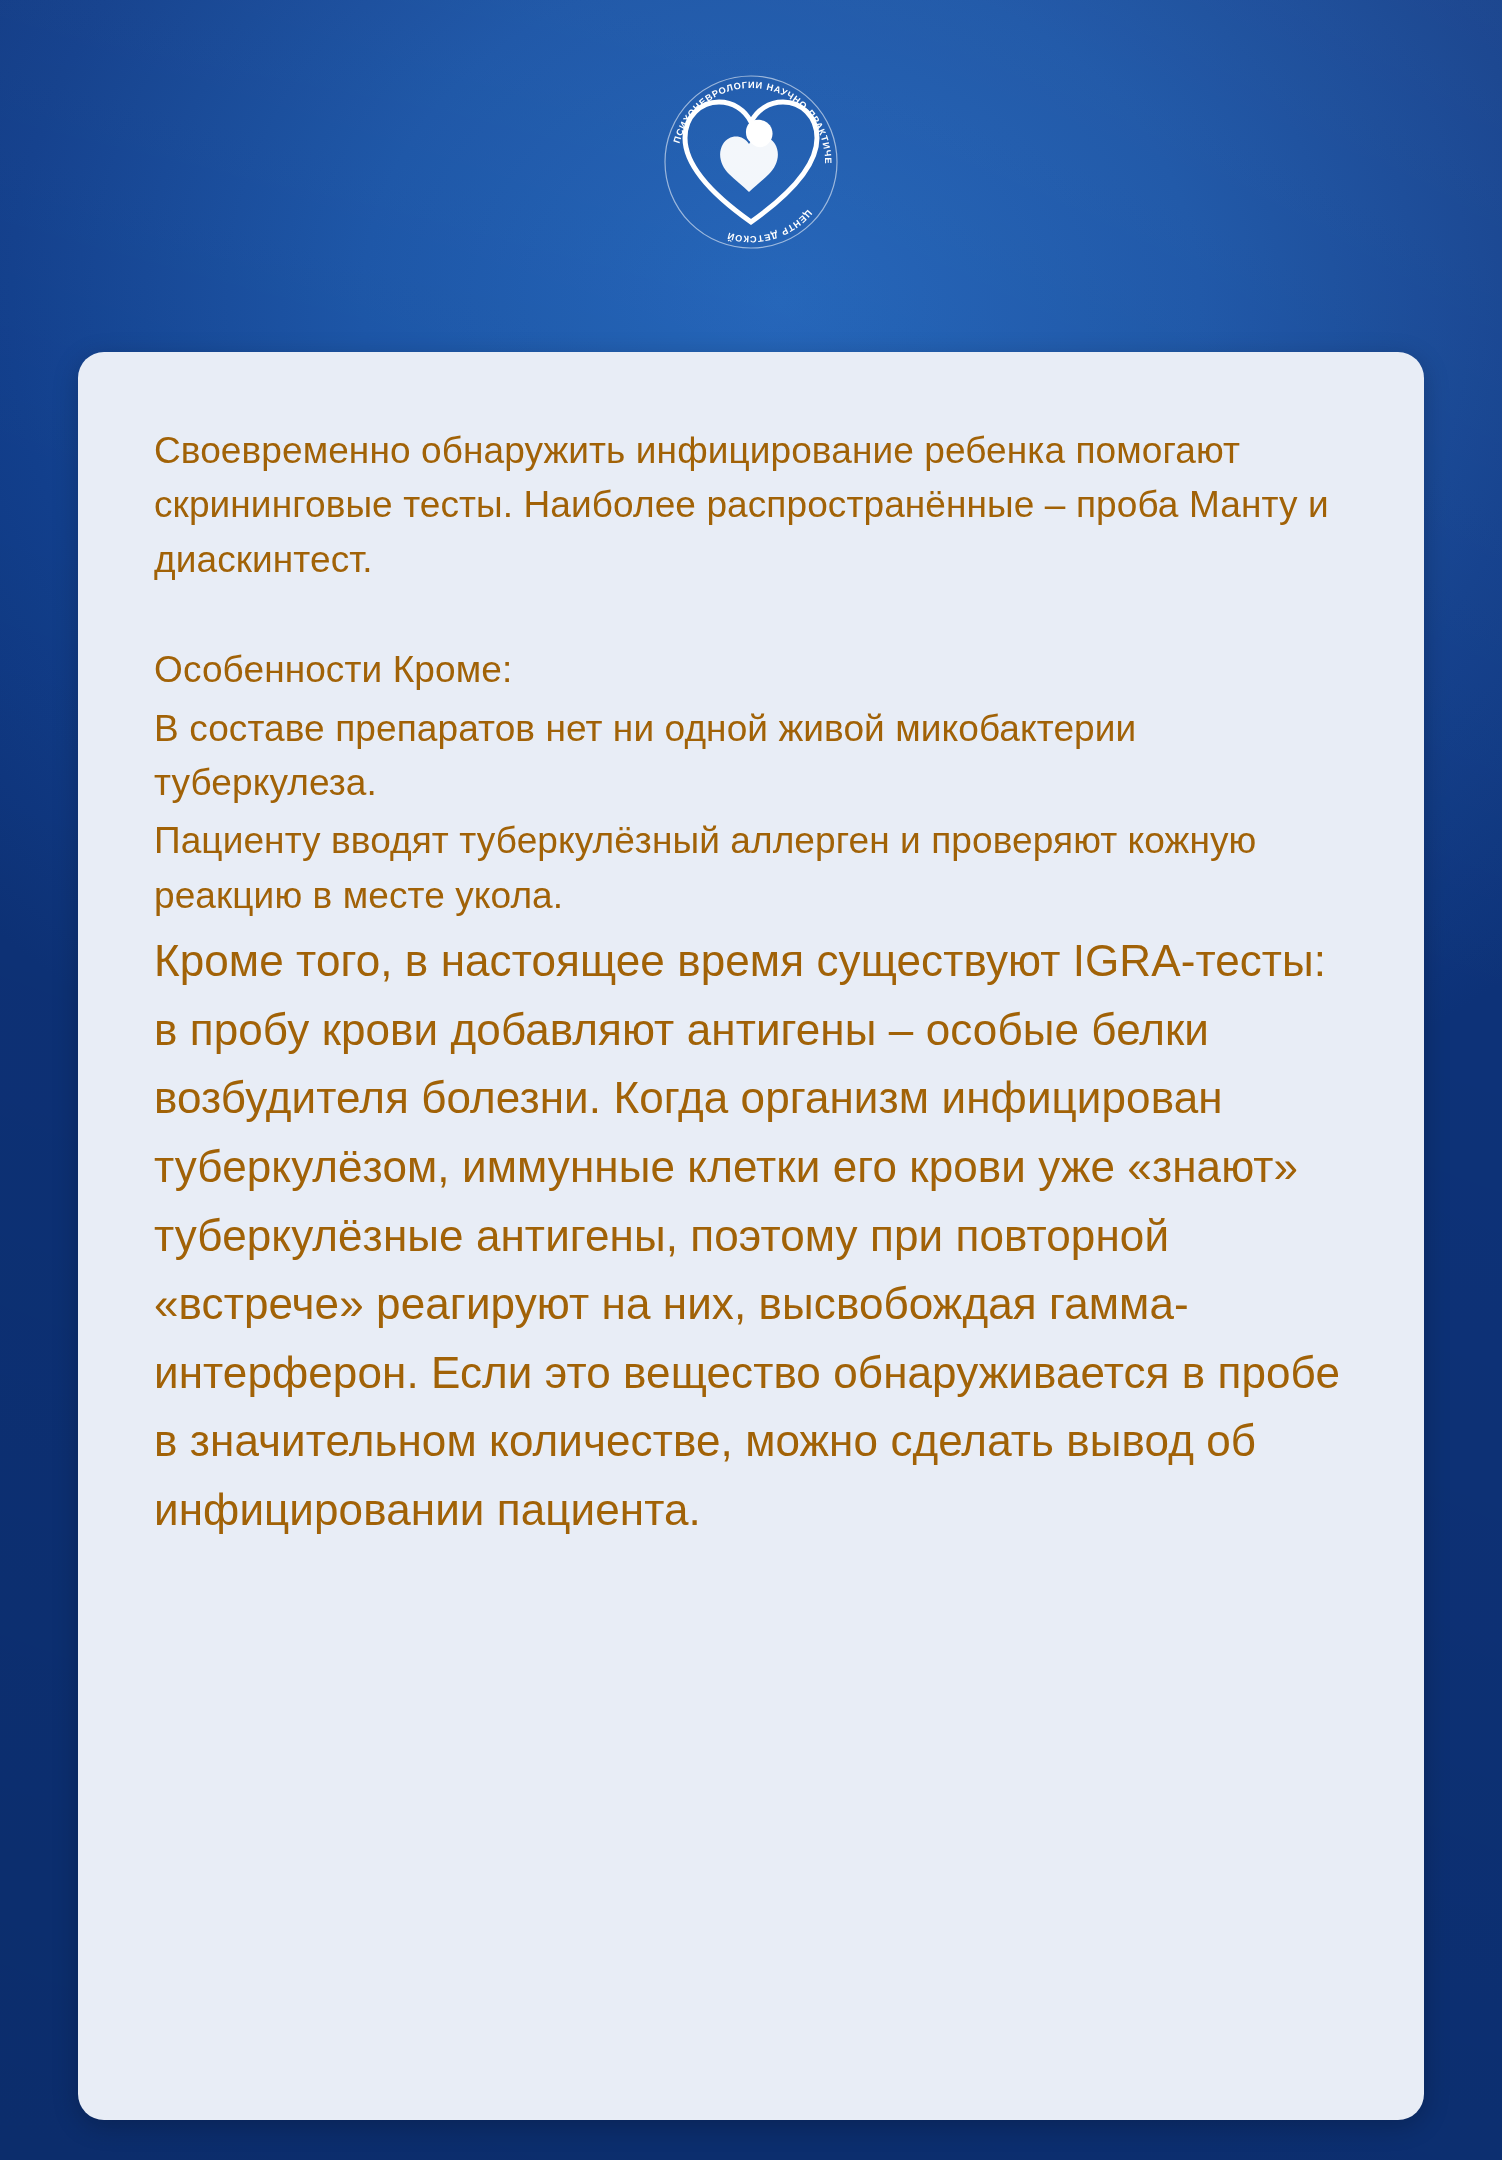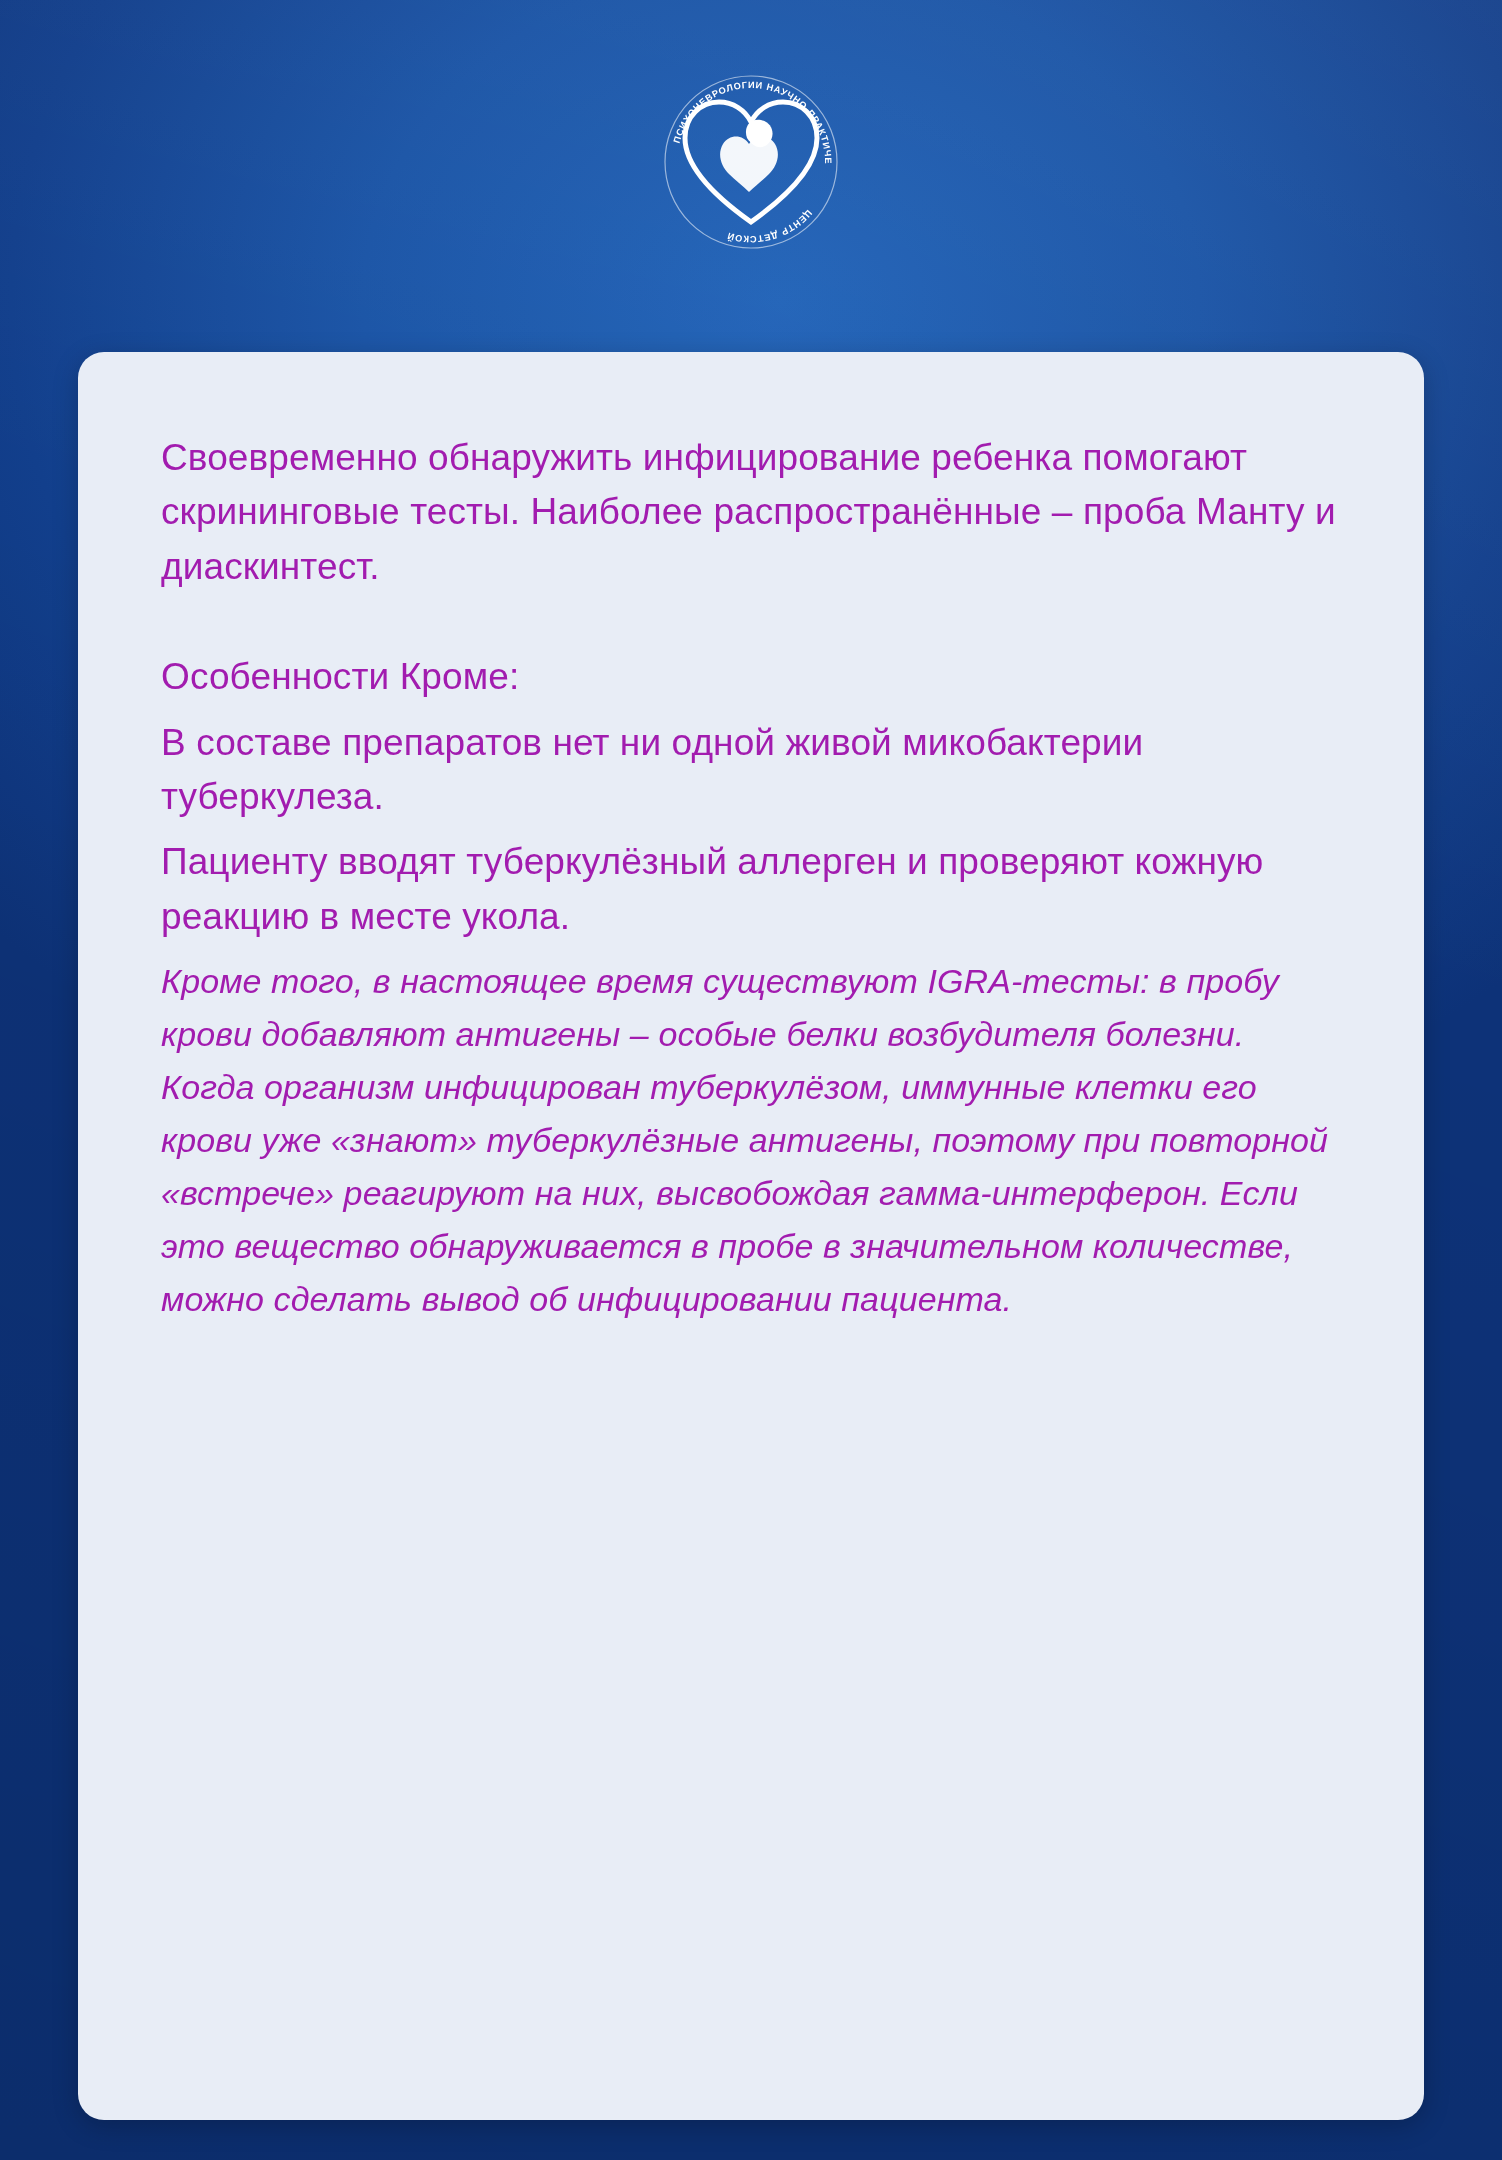--- a/index.html
+++ b/index.html
@@ -59,33 +59,32 @@
     height: 1768px;
     background: #e8edf6;
     border-radius: 26px;
     box-shadow: 0 6px 26px rgba(0,0,0,0.22);
     z-index: 2;
   }
   .card-inner {
     padding: 68px 76px 0 72px;
   }
   .para {
-    color: #a21caf;
+    color: #a16207;
     font-size: 37px;
     line-height: 1.47;
     letter-spacing: 0.1px;
-    margin: 11px;
+    margin: 4px;
     white-space: pre-line;
   }
   .para.block2 {
     margin-bottom: 56px;
   }
   .para.italic {
-    font-style: italic;
-    font-size: 34px;
+    font-size: 44px;
     line-height: 1.56;
   }
 </style>
 </head>
 <body>
 
 <div class="slide">
 
   <div class="logo-wrap">
     <div class="logo">

